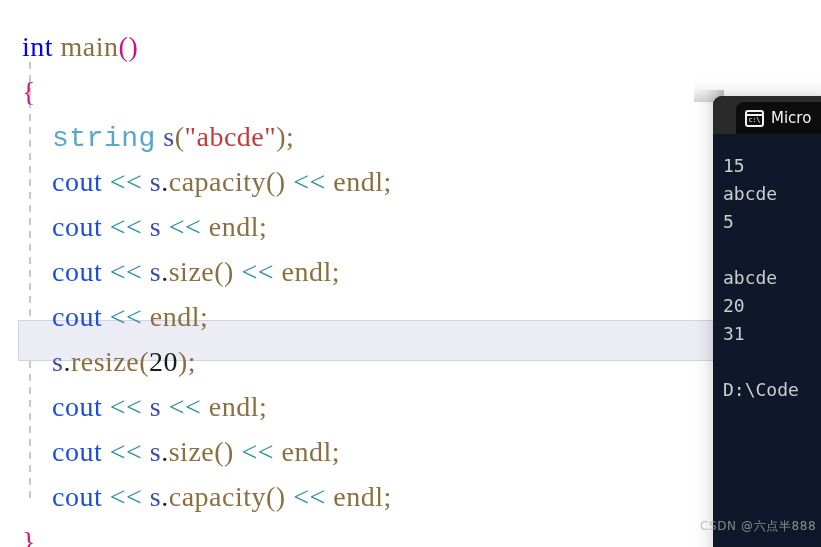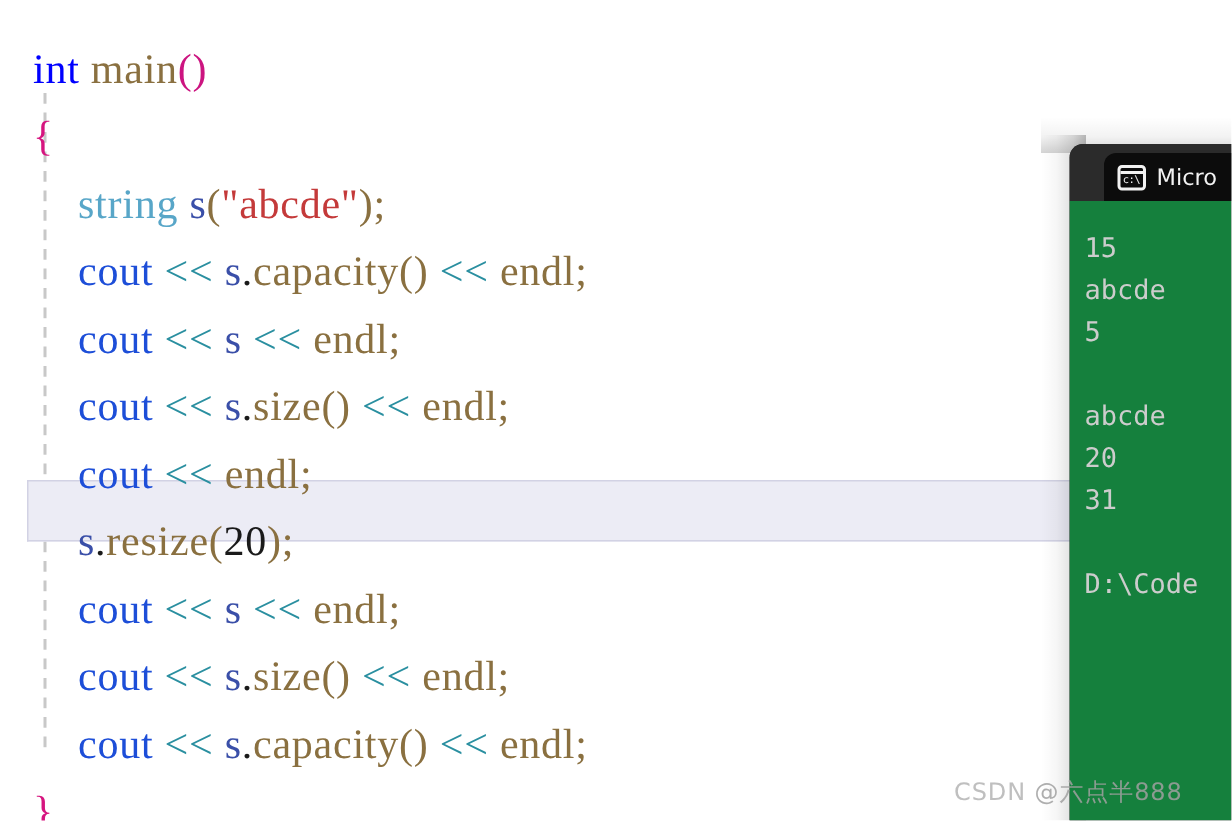--- a/index.html
+++ b/index.html
@@ -65,21 +65,21 @@
     height: 45px;
     padding-left: 22px;
     white-space: pre;
   }
 
   
   .t-kw      { color: #0000ff; }  
   .t-fn      { color: #8a7040; }  
   .t-paren   { color: #cc1480; }  
   .t-brace   { color: #d6157f; }  
-  .t-type    { color: #58a6c8; }  
+  .t-type    { color: #58a6c8; font-family: Liberation Mono, monospace; }  
   .t-var     { color: #3a4fa8; }  
   .t-plain   { color: #1d4ed8; }  
   .t-op      { color: #2a8fa0; }  
   .t-str     { color: #c43a3a; }  
   .t-punct   { color: #8a7040; }  
   .t-num     { color: #1a1a1a; }  
   .t-dot     { color: #1a1a1a; }
 
   
   #console-shadow {
@@ -159,21 +159,21 @@
     font-size: 15px;
     font-weight: normal;
     color: #f3f3f3;
     white-space: nowrap;
     overflow: hidden;
   }
   #console-body {
     position: absolute;
     left: 0; top: 38px;
     width: 108px; height: 413px;
-    background: #15803d;
+    background: #0f172a;
     padding: 18px 16px 0 10px;
     box-sizing: border-box;
     overflow: hidden;
   }
   .console-line {
     font-family: "DejaVu Sans", "Liberation Sans", sans-serif;
     font-size: 19px;
     line-height: 28px;
     color: #cccccc;
     white-space: nowrap;
@@ -182,23 +182,23 @@
   .console-line.blank { color: transparent; }
   .console-line.mono {
     font-family: "DejaVu Sans Mono", "Liberation Mono", monospace;
     font-size: 18px;
     letter-spacing: 0px;
   }
 
   
   #watermark {
     position: absolute;
-    left: 636px; top: 518px;
+    left: 700px; top: 518px;
     font-family: "DejaVu Sans", "Liberation Sans", sans-serif;
-    font-size: 16px;
+    font-size: 12px;
     color: rgba(160,160,160,0.85);
     white-space: nowrap;
     letter-spacing: 0.6px;
     z-index: 40;
   }
   #watermark .csdn { color: rgba(170,170,170,0.75); }
 </style>
 </head>
 <body>
 

